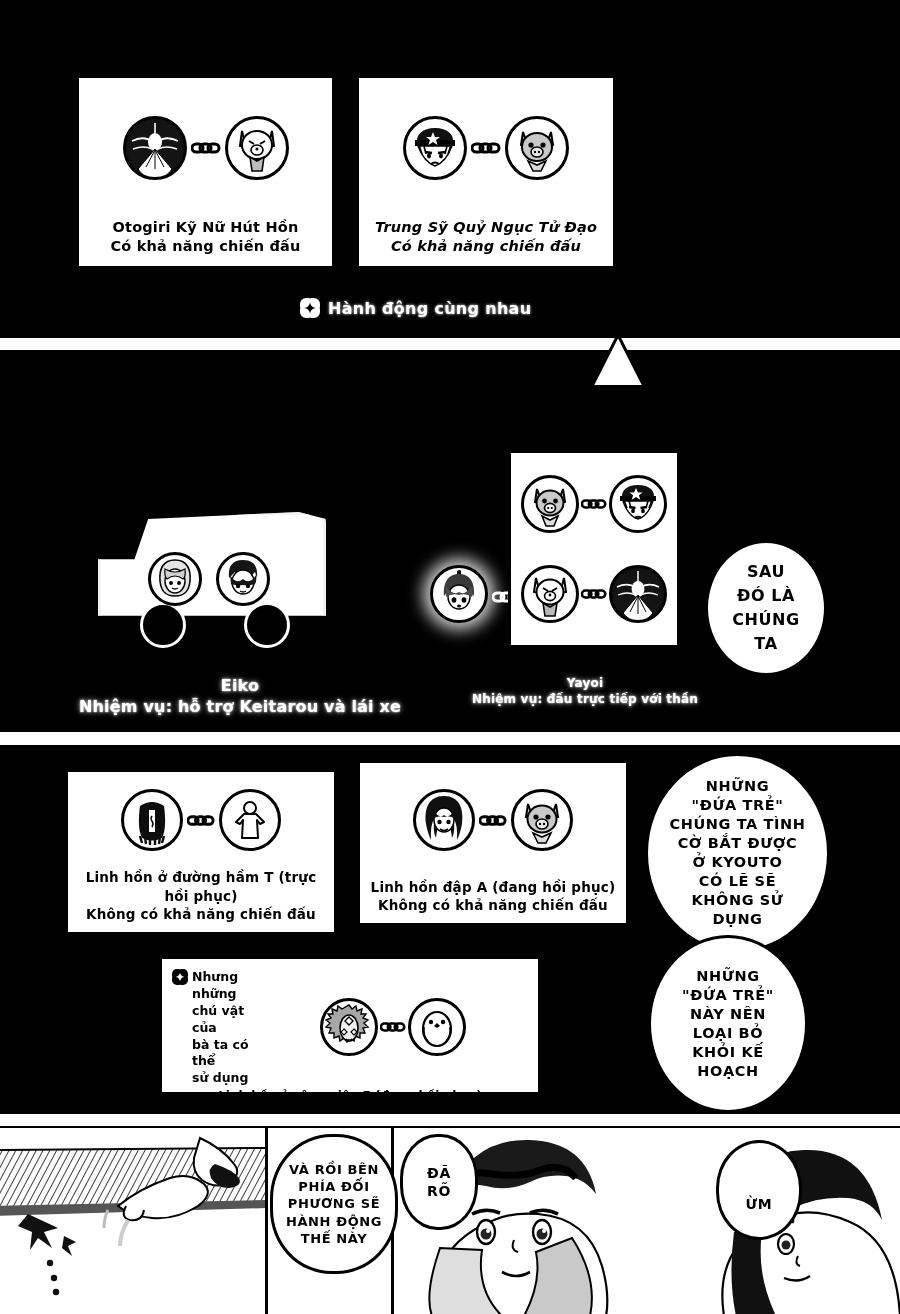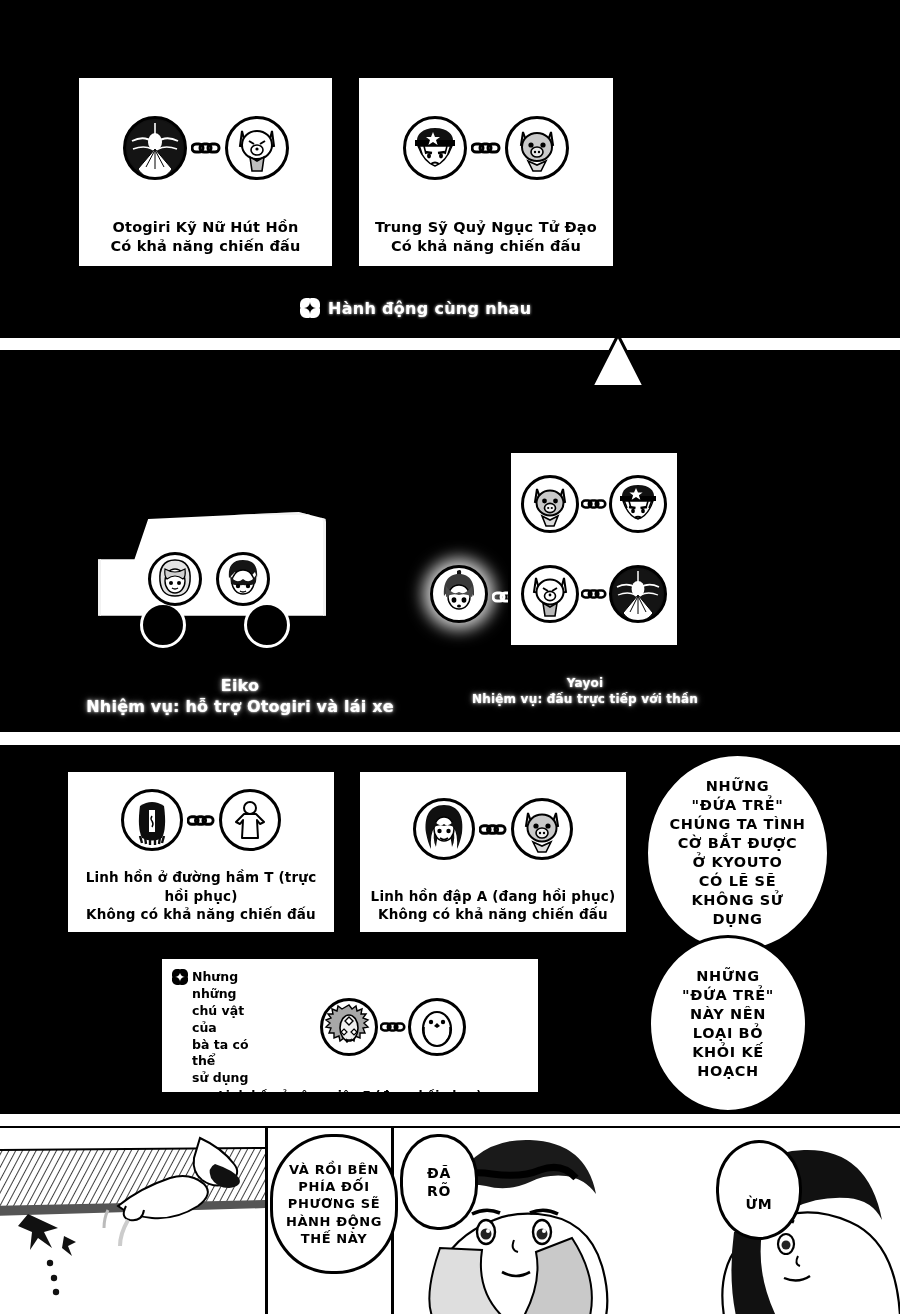--- a/index.html
+++ b/index.html
@@ -244,21 +244,21 @@
             <ellipse cx="29" cy="31" rx="6" ry="5" fill="#fff" stroke="#000" stroke-width="1.6"></ellipse>
             <circle cx="29" cy="30" r="1.6" fill="#000"></circle>
             <path d="M22 38 L29 42 L36 38 L34 52 L24 52 Z" fill="#bdbdbd" stroke="#000" stroke-width="1.6"></path>
           </svg>
         </div>
       </div>
       <div class="card-label">Otogiri Kỹ Nữ Hút Hồn
 Có khả năng chiến đấu</div>
     </div>
 
-    <div class="card" style="left:357px; top:76px; width:258px; height:192px;">
+    <div class="card" style="left:357px; top:76px; width:258px; height:192px;font-style:italic;">
       <div class="card-icons">
         <div class="token" style="width:64px;height:64px;">
           <svg width="58" height="58" viewBox="0 0 58 58">
             <circle cx="29" cy="29" r="28" fill="#fff"></circle>
             <path d="M29 9 C16 9 11 16 11 21 L47 21 C47 16 42 9 29 9 Z" fill="#111"></path>
             <rect x="9" y="21" width="40" height="6" fill="#000"></rect>
             <path d="M27 13 l2 5 l5 0 l-4 3 l1.6 5 l-4.6-3 l-4.6 3 l1.6-5 l-4-3 l5 0 Z" fill="#fff"></path>
             <path d="M12 27 q6 16 17 20 q11-4 17-20 z" fill="#fff" stroke="#000" stroke-width="1.4"></path>
             <path d="M13 26 l3 9 M18 27 l2 8 M41 27 l-2 8 M45 26 l-3 9" stroke="#000" stroke-width="1.6"></path>
             <path d="M19 33 L26 34 M39 33 L32 34" stroke="#000" stroke-width="2.4"></path>
@@ -337,21 +337,21 @@
             <path d="M11 20 q6 10 13 4 q7 6 13-4 q1 6 -1 9 q-6 2 -12 1 q-6 1 -12-1 z" fill="#151515"></path>
             <circle cx="19" cy="31" r="2.2" fill="#000"></circle>
             <circle cx="29" cy="31" r="2.2" fill="#000"></circle>
             <path d="M21 36 q3 2 6 0" stroke="#000" stroke-width="1.4" fill="none"></path>
           </svg>
         </div>
       </div>
     </div>
 
     <div class="glow-cap" style="left:60px; top:326px; width:360px; font-size:16px;">Eiko
-Nhiệm vụ: hỗ trợ Otogiri và lái xe</div>
+Nhiệm vụ: hỗ trợ Keitarou và lái xe</div>
 
     <div id="yayoi-self" style="top:215px;">
       <div class="token glowring" style="width:58px;height:58px;">
         <svg width="52" height="52" viewBox="0 0 52 52">
           <circle cx="26" cy="26" r="25" fill="#fff"></circle>
           <path d="M24 3 q5 -3 4 3 q-1 4 -4 3z" fill="#111"></path>
           <path d="M26 6 C14 6 10 16 11 28 q3-5 6-2 q2-7 9-6 q7-1 9 6 q3-3 6 2 C42 16 38 6 26 6Z" fill="#3a3a3a"></path>
           <ellipse cx="26" cy="29" rx="11" ry="12" fill="#fff" stroke="#000" stroke-width="1.4"></ellipse>
           <path d="M13 18 q7 10 13 6 q6 4 13-6 q2 7 0 11 q-6-4 -13-2 q-7-2 -13 2z" fill="#4a4a4a"></path>
           <ellipse cx="21" cy="32" rx="2.4" ry="2.8" fill="#000"></ellipse>
@@ -438,20 +438,26 @@
             <path d="M26 27 L11 45 A18 18 0 0 0 41 45 Z" fill="#fff" stroke="#000" stroke-width="1"></path>
             <path d="M26 28 L18 44 M26 28 L26 46 M26 28 L34 44" stroke="#000" stroke-width="1"></path>
           </svg>
         </div>
       </div>
     </div>
 
     <div class="glow-cap" style="left:430px; top:326px; width:310px; font-size:12px;">Yayoi
 Nhiệm vụ: đấu trực tiếp với thần</div>
 
+    <div class="balloon" style="left:705px; top:190px; width:122px; height:136px;">
+      <div class="btext" style="font-size:16px; line-height:1.5;">SAU
+ĐÓ LÀ
+CHÚNG
+TA</div>
+    </div>
   </div>
 
   <div class="panel" id="panel-3">
 
     <div class="card" style="left:66px; top:25px; width:270px; height:164px;">
       <div class="card-icons">
         <div class="token" style="width:62px;height:62px;">
           <svg width="56" height="56" viewBox="0 0 56 56">
             <circle cx="28" cy="28" r="27" fill="#fff"></circle>
             <path d="M16 14 q12-8 24 0 q3 22 -2 32 q-10 5 -20 0 q-5-10 -2-32z" fill="#0d0d0d"></path>
@@ -472,21 +478,21 @@
             <circle cx="28" cy="28" r="27" fill="#fff"></circle>
             <path d="M28 10 a6 6 0 0 1 0 12 a6 6 0 0 1 0 -12 Z" fill="#fff" stroke="#000" stroke-width="2"></path>
             <path d="M22 22 L34 22 L42 30 L38 32 L35 28 L36 46 L20 46 L21 28 L18 32 L14 30 Z" fill="#fff" stroke="#000" stroke-width="2" stroke-linejoin="round"></path>
           </svg>
         </div>
       </div>
       <div class="card-label" style="font-size:13.5px;">Linh hồn ở đường hầm T (trực hồi phục)
 Không có khả năng chiến đấu</div>
     </div>
 
-    <div class="card" style="left:358px; top:25px; width:270px; height:164px;">
+    <div class="card" style="left:358px; top:16px; width:270px; height:164px;">
       <div class="card-icons">
         <div class="token" style="width:62px;height:62px;">
           <svg width="56" height="56" viewBox="0 0 56 56">
             <circle cx="28" cy="28" r="27" fill="#fff"></circle>
             <path d="M28 4 C13 4 8 16 10 32 q2 10 5 16 q-1-16 4-22 q-3 12 1 20 q2-18 8-20 q6 2 8 20 q4-8 1-20 q5 6 4 22 q3-6 5-16 C48 16 43 4 28 4Z" fill="#101010"></path>
             <ellipse cx="28" cy="28" rx="10" ry="12" fill="#fff" stroke="#000" stroke-width="1.4"></ellipse>
             <path d="M17 18 q6 9 11 5 q5 4 11-5 q2 6 0 9 q-5-4 -11-2 q-6-2 -11 2z" fill="#101010"></path>
             <circle cx="23.5" cy="30" r="2.2" fill="#000"></circle>
             <circle cx="32.5" cy="30" r="2.2" fill="#000"></circle>
             <path d="M24 37 q4 3 8 0" stroke="#000" stroke-width="1.6" fill="none"></path>

